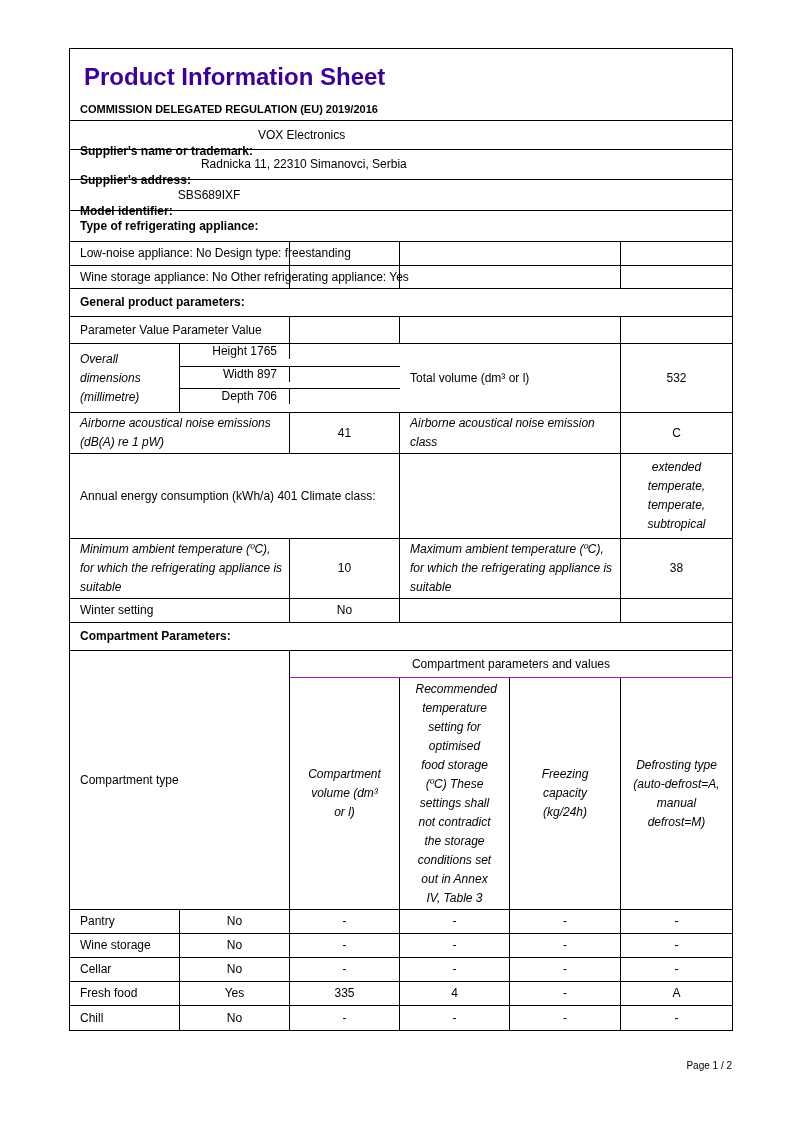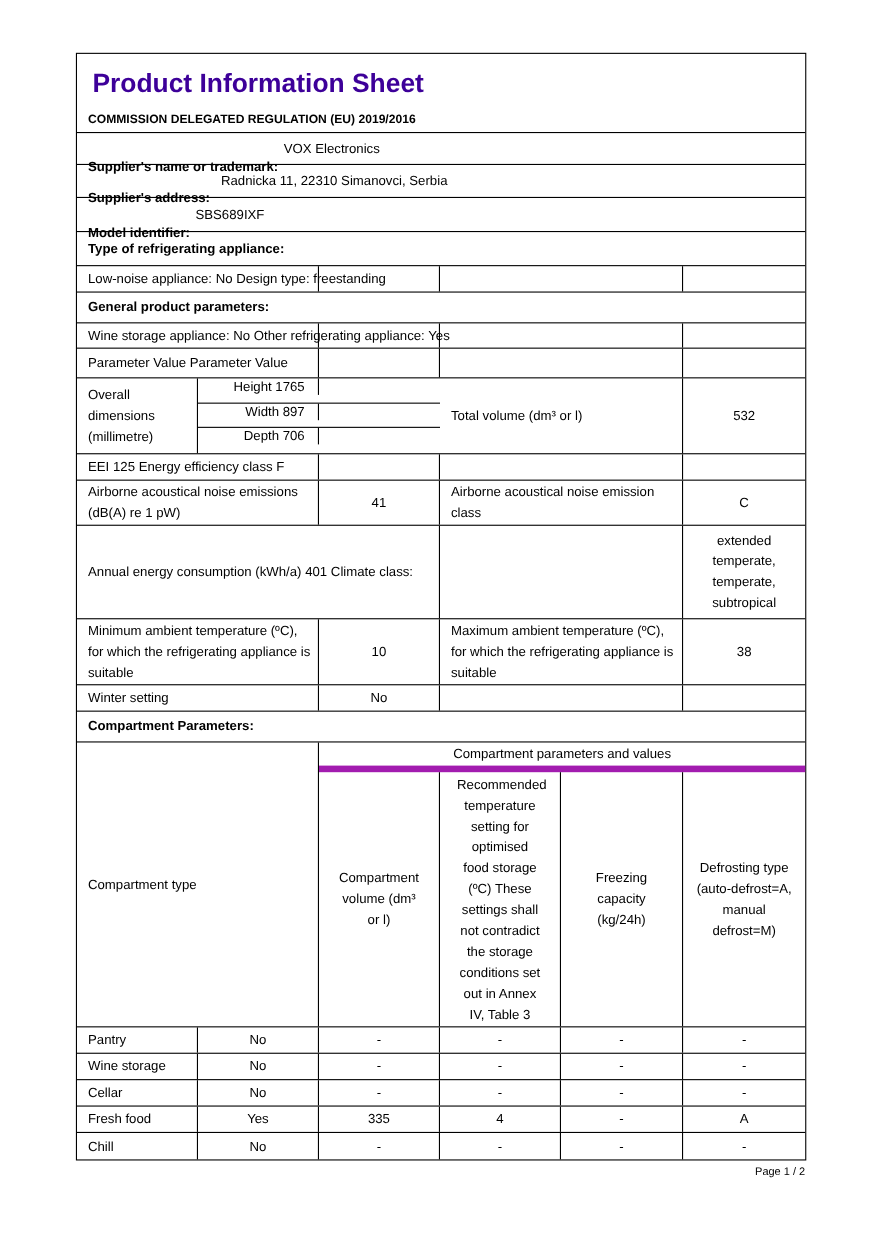--- a/index.html
+++ b/index.html
@@ -24,21 +24,21 @@
   .w110 { width: 110px; } .w111 { width: 111px; }
   .w220 { width: 220px; } .w221 { width: 221px; }
   .w330 { width: 330px; } .w442 { width: 442px; } .w662 { width: 662px; }
   .pl { padding-left: 10px; padding-right: 6px; }
   .ctr { justify-content: center; text-align: center; }
   .num { justify-content: flex-end; padding-right: 12px; }
   .b { font-weight: bold; }
   .lbl { font-weight: bold; margin-right: 5px; white-space: nowrap; margin-top: 32px; }
   .g10 { margin-right: 10px; }
   .nowrap { white-space: nowrap; }
-  .wrap { line-height: 19px; }
+  .wrap { line-height: 19px; font-style: italic; }
   .title-wrap { display: block; padding: 6px 10px 0 10px; }
   h1.title {
     margin: 4px; font-size: 24px; line-height: 36px; font-weight: bold;
     color: var(--accent, #3d0099);
     font-family: Liberation Sans, sans-serif;
   }
   .reg { font-size: 11px; margin-top: 7px; line-height: 14px; font-weight: bold; }
   .stack { display: flex; flex-direction: column; box-sizing: border-box; }
   .subrow { display: flex; height: 23px; box-sizing: border-box; flex-direction: column; }
   .subrow.bb { border-bottom: 1px solid #000; }
@@ -87,31 +87,31 @@
 
   <div class="row" style="height:24px">
     <div class="c w220 cr pl">
       <span class="nowrap">Low-noise appliance: No Design type: freestanding</span>
     </div>
     <div class="c w110 cr"></div>
     <div class="c w221 cr"></div>
     <div class="c w111"></div>
   </div>
 
-  <div class="row" style="height:28px">
-    <div class="c w662 pl b">General product parameters:</div>
-  </div>
-
   <div class="row" style="height:23px">
     <div class="c w220 cr pl">
       <span class="nowrap">Wine storage appliance: No Other refrigerating appliance: Yes</span>
     </div>
     <div class="c w110 cr"></div>
     <div class="c w221 cr"></div>
     <div class="c w111"></div>
+  </div>
+
+  <div class="row" style="height:28px">
+    <div class="c w662 pl b">General product parameters:</div>
   </div>
 
   <div class="row" style="height:27px">
     <div class="c w220 cr pl">
       <span class="nowrap">Parameter Value Parameter Value</span>
     </div>
     <div class="c w110 cr"></div>
     <div class="c w221 cr"></div>
     <div class="c w111"></div>
   </div>
@@ -129,28 +129,20 @@
       </div>
       <div class="subrow">
         <div class="c w110 cr num">Depth 706</div>
         <div class="c w110 cr"></div>
       </div>
     </div>
     <div class="c w221 cr pl">Total volume (dm³ or l)</div>
     <div class="c w111 ctr">532</div>
   </div>
 
-  <div class="row" style="height:24px">
-    <div class="c w220 cr pl">
-      <span class="nowrap">EEI 125 Energy efficiency class F</span>
-    </div>
-    <div class="c w110 cr"></div>
-    <div class="c w221 cr"></div>
-    <div class="c w111"></div>
-  </div>
 
   <div class="row" style="height:41px">
     <div class="c w220 cr pl wrap">Airborne acoustical noise emissions (dB(A) re 1 pW)</div>
     <div class="c w110 cr ctr">41</div>
     <div class="c w221 cr pl wrap">Airborne acoustical noise emission class</div>
     <div class="c w111 ctr">C</div>
   </div>
 
   <div class="row" style="height:85px">
     <div class="c w330 cr pl">
@@ -176,21 +168,21 @@
     <div class="c w111"></div>
   </div>
 
   <div class="row" style="height:28px">
     <div class="c w662 pl b">Compartment Parameters:</div>
   </div>
 
   <div class="row" style="height:259px">
     <div class="c w220 cr pl">Compartment type</div>
     <div class="stack w442">
-      <div class="c ctr" style="width:442px;height:27px;border-bottom:6px solid #a21caf;">Compartment parameters and values</div>
+      <div class="c ctr" style="width:442px;height:27px;border-bottom:1px solid #a21caf;">Compartment parameters and values</div>
       <div style="display:flex;height:232px;box-sizing:border-box;">
         <div class="c w110 cr ctr wrap">
           <span class="mw80">Compartment volume (dm³ or l)</span>
         </div>
         <div class="c w110 cr ctr wrap">
           <span class="mw78">Recommended temperature setting for optimised food storage (ºC) These settings shall not contradict the storage conditions set out in Annex IV, Table 3</span>
         </div>
         <div class="c w111 cr ctr wrap">
           <span class="mw80">Freezing capacity (kg/24h)</span>
         </div>

